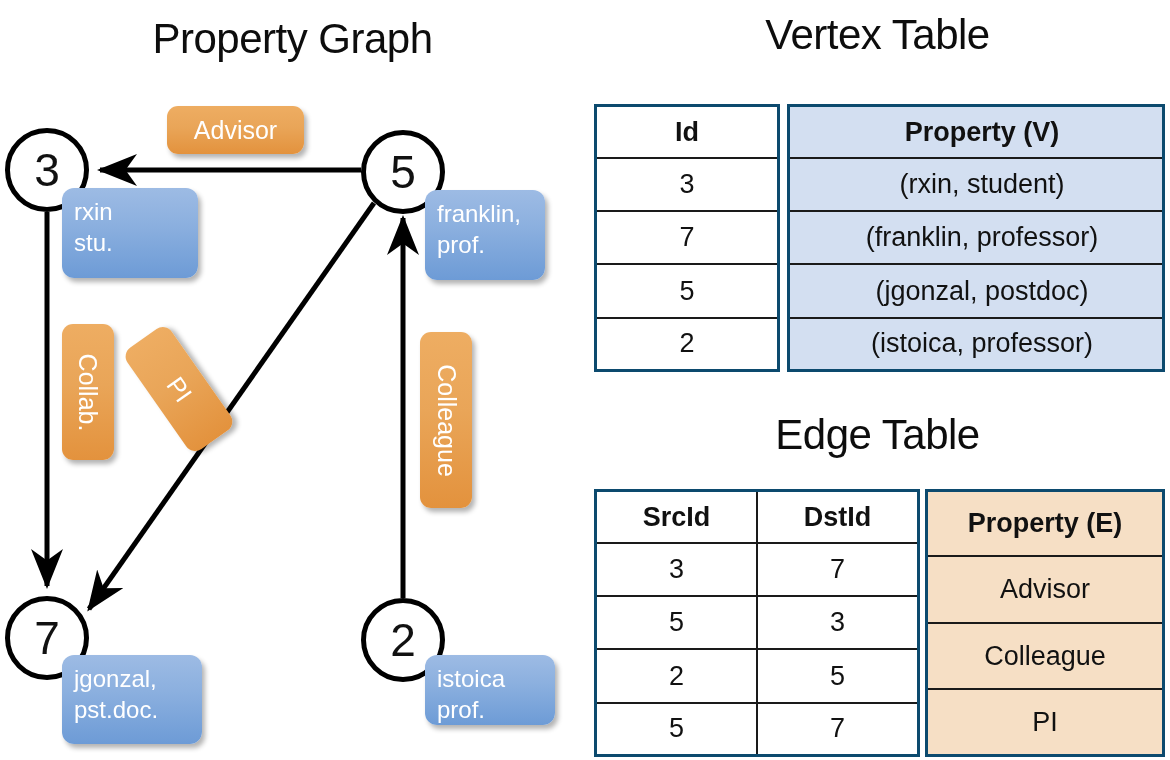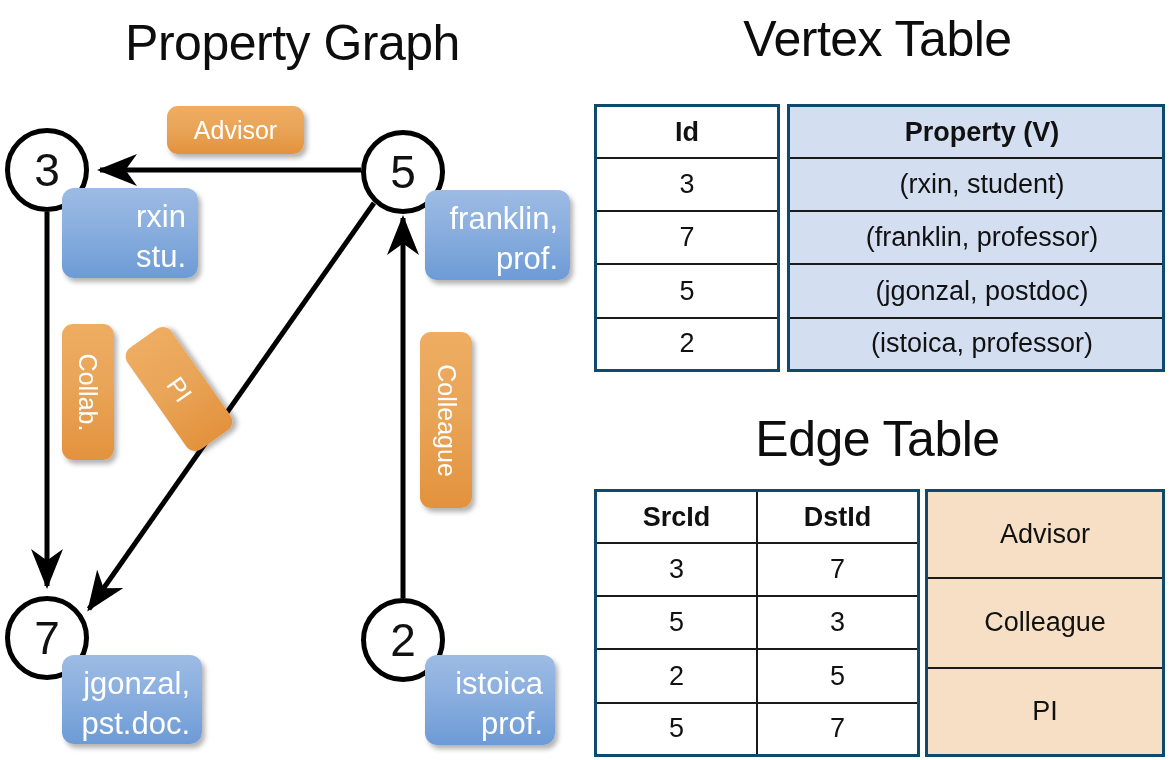--- a/index.html
+++ b/index.html
@@ -11,21 +11,21 @@
     position: relative;
     overflow: hidden;
     font-family: "Liberation Sans", sans-serif;
     color: #000;
   }
 
   
   .title {
     position: absolute;
     font-weight: 400;
-    font-size: 50px;
+    font-size: 42px;
     line-height: 1;
     letter-spacing: -0.5px;
     color: #0d0d0d;
     white-space: nowrap;
     text-align: center;
   }
   #title-property-graph { left: 0;   top: 18px;  width: 585px; }
   #title-vertex-table   { left: 585px; top: 14px; width: 585px; }
   #title-edge-table     { left: 585px; top: 414px; width: 585px; }
 
@@ -55,26 +55,25 @@
     z-index: 4;
   }
 
   
   .chip-blue {
     position: absolute;
     border-radius: 12px;
     background: linear-gradient(to bottom, #9dbbe4 0%, #8cb0df 40%, #6d9bd6 100%);
     box-shadow: 3px 4px 5px rgba(0,0,0,0.30);
     color: #ffffff;
-    font-size: 31px;
+    font-size: 24px;
     line-height: 1.28;
     padding: 9px 12px 10px 12px;
     box-sizing: border-box;
     z-index: 5;
-    text-align: right;
   }
   
   .chip-orange {
     position: absolute;
     border-radius: 11px;
     background: linear-gradient(to bottom, #eead62 0%, #e9a558 45%, #e3923d 100%);
     box-shadow: 3px 4px 5px rgba(0,0,0,0.30);
     color: #ffffff;
     font-size: 25px;
     z-index: 5;
@@ -153,35 +152,35 @@
 
   <div class="node-circle" style="left:5px;  top:128px;"></div>
   <div class="node-label" style="left:5px;  top:128px;">3</div>
   <div class="chip-blue" style="left:62px; top:188px; width:136px; height:90px;">
     <div>rxin</div>
     <div>stu.</div>
   </div>
 
   <div class="node-circle" style="left:361px; top:130px;"></div>
   <div class="node-label" style="left:361px; top:130px;">5</div>
-  <div class="chip-blue" style="left:425px; top:190px; width:145px; height:90px;">
+  <div class="chip-blue" style="left:425px; top:190px; width:120px; height:90px;">
     <div>franklin,</div>
     <div>prof.</div>
   </div>
 
   <div class="node-circle" style="left:5px;  top:596px;"></div>
   <div class="node-label" style="left:5px;  top:596px;">7</div>
   <div class="chip-blue" style="left:62px; top:655px; width:140px; height:89px;">
     <div>jgonzal,</div>
     <div>pst.doc.</div>
   </div>
 
   <div class="node-circle" style="left:361px; top:598px;"></div>
   <div class="node-label" style="left:361px; top:598px;">2</div>
-  <div class="chip-blue" style="left:425px; top:655px; width:130px; height:90px;">
+  <div class="chip-blue" style="left:425px; top:655px; width:130px; height:70px;">
     <div>istoica</div>
     <div>prof.</div>
   </div>
 
   <div class="chip-orange" style="left:167px; top:106px; width:137px; height:48px;">
     <span>Advisor</span>
   </div>
 
   <div class="chip-orange vertical" style="left:62px; top:324px; width:52px; height:136px;">
     <span>Collab.</span>
@@ -264,20 +263,23 @@
       <td class="plain">5</td>
       <td class="plain">7</td>
     </tr>
   </tbody>
     </table>
 </div>
 
 <div class="tbl-block" id="etbl-prop">
   <table class="grid">
     <tbody>
+        <tr>
+      <td class="hdr peach">Property (E)</td>
+    </tr>
     <tr>
       <td class="peach">Advisor</td>
     </tr>
     <tr>
       <td class="peach">Colleague</td>
     </tr>
     <tr>
       <td class="peach">PI</td>
     </tr>
   </tbody>

